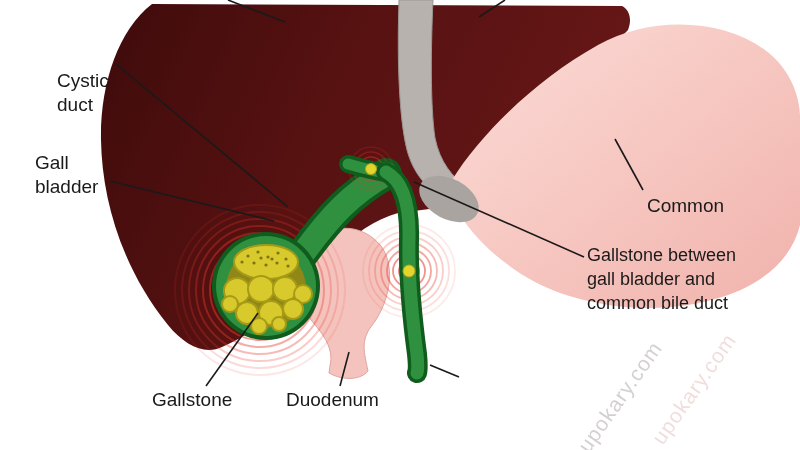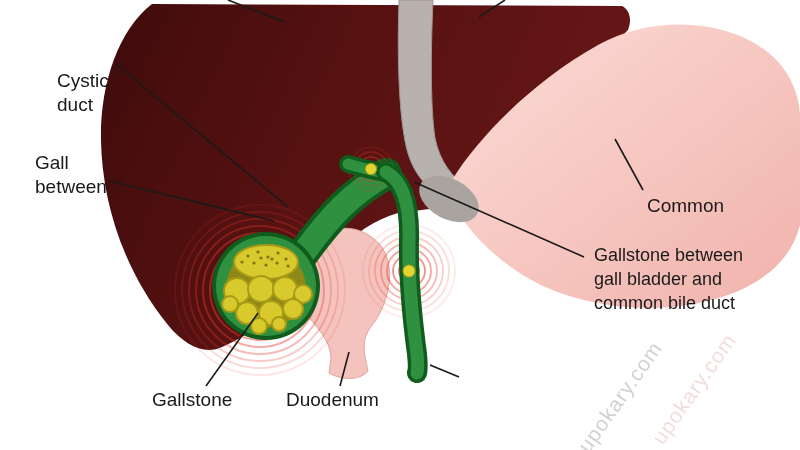--- a/index.html
+++ b/index.html
@@ -7,21 +7,21 @@
     position:relative; width:800px; height:450px; overflow:hidden;
     background:#ffffff;
     font-family:"Liberation Sans", sans-serif;
   }
   .canvas svg { position:absolute; left:0; top:0; }
   .label {
     position:absolute;
     font-size:19px; line-height:1.28; color:#1a1a1a;
     white-space:pre-line;
   }
-  .label.small { font-size:18px; line-height:1.32;margin-left:7px; }
+  .label.small { font-size:18px; line-height:1.32; }
   .watermark {
     position:absolute;
     font-size:21px; letter-spacing:1px;
     transform:rotate(-55deg); transform-origin:0 50%;
     pointer-events:none;
   }
   .wm1 { color:rgba(205,200,200,0.85); }
   .wm2 { color:rgba(240,220,218,0.95); }
 </style>
 </head>
@@ -164,21 +164,21 @@
       <line x1="459" y1="377" x2="430" y2="365"></line>
       <line x1="228" y1="0" x2="285" y2="22"></line>
       <line x1="505" y1="0" x2="479" y2="17"></line>
     </g>
   </svg>
 
   <div class="label" style="left:57px; top:45px;margin-top:24px;">Cystic
 duct</div>
 
   <div class="label" style="left:35px; top:151px;">Gall
-between</div>
+bladder</div>
 
   <div class="label" style="left:647px; top:194px;">Common</div>
 
   <div class="label small" style="left:587px; top:244px;">Gallstone between
 gall bladder and
 common bile duct</div>
 
   <div class="label" style="left:286px; top:388px;">Duodenum</div>
 
   <div class="label" style="left:152px; top:388px;">Gallstone</div>

